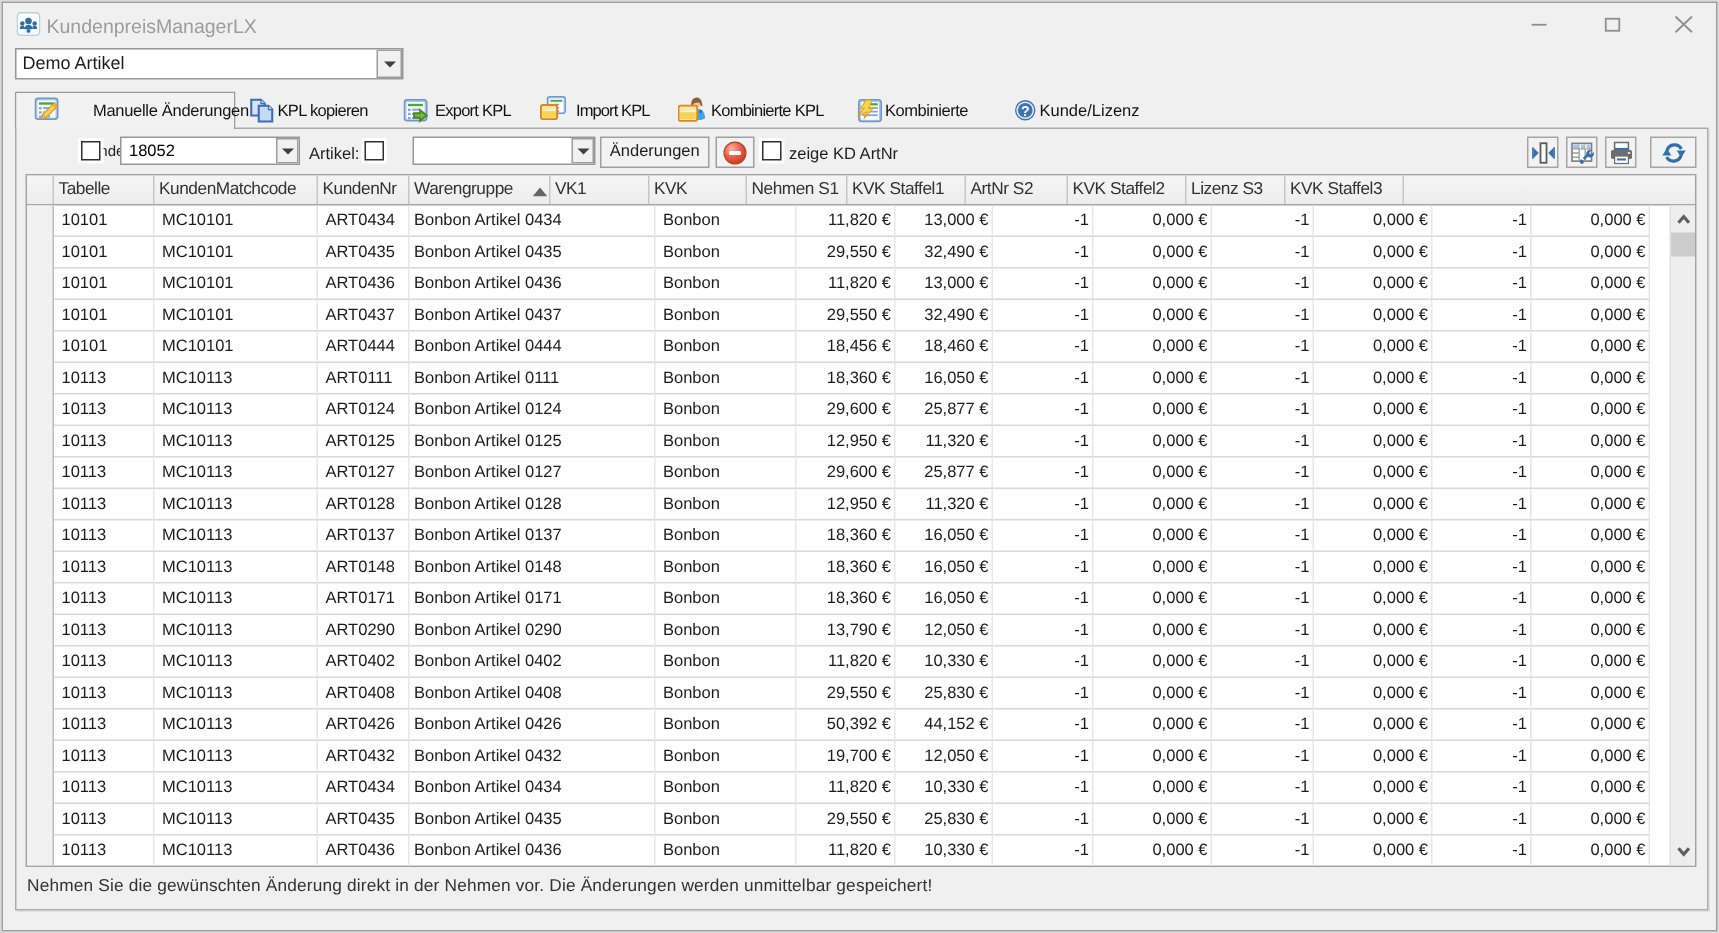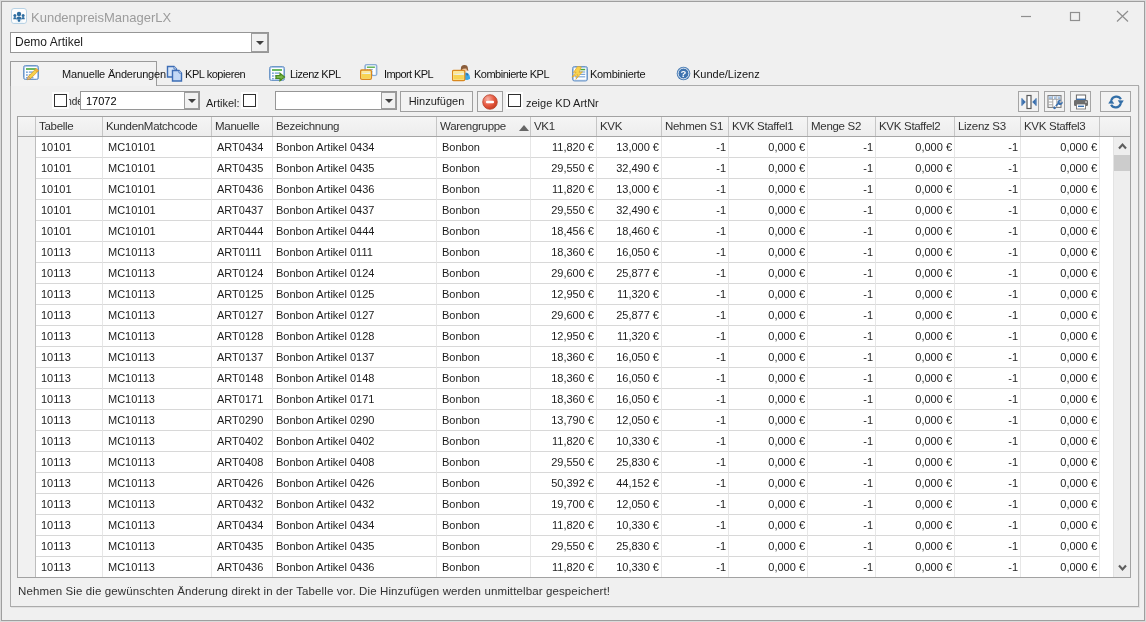--- a/index.html
+++ b/index.html
@@ -107,21 +107,21 @@
 <rect x="3" y="3.2" width="10" height="1.6" fill="#49a83e"></rect>
 <rect x="3" y="6.4" width="1.8" height="1.6" fill="#7da7d8"></rect>
 <rect x="5.8" y="6.4" width="4.6" height="1.4" fill="#7da7d8"></rect>
 <rect x="3" y="9.2" width="1.8" height="1.6" fill="#7da7d8"></rect>
 <rect x="5.8" y="9.2" width="4.6" height="1.4" fill="#7da7d8"></rect>
 <rect x="3" y="12" width="1.8" height="1.5" fill="#7da7d8"></rect>
 <rect x="5.8" y="12" width="4.6" height="1.4" fill="#7da7d8"></rect>
 </g>
 <path d="M7 10.5 h4 v-2.2 l4.5 3.7 -4.5 3.7 v-2.2 h-4 z" fill="#7ab648" stroke="#4a8a1f" stroke-width="1.2"></path>
     </svg></div>
-<div class="tablbl" style="left:290px;letter-spacing:-0.5px;">Lizenz KPL</div>
+<div class="tablbl" style="left:290px;letter-spacing:-0.5px;">Export KPL</div>
 <div class="tabico" style="left:360px;top:64px;"><svg width="18" height="18" viewBox="0 0 18 18" style="">
       <g transform="translate(4.5,0) scale(0.8)">
 <rect x="0.5" y="0.5" width="15" height="14" rx="2" fill="#aac6e8" stroke="#6f98c8"></rect>
 <rect x="2" y="2" width="12" height="11.5" rx="0.5" fill="#fff"></rect>
 <rect x="3" y="3.2" width="10" height="1.6" fill="#49a83e"></rect>
 <rect x="3" y="6.4" width="1.8" height="1.6" fill="#7da7d8"></rect>
 <rect x="5.8" y="6.4" width="4.6" height="1.4" fill="#7da7d8"></rect>
 <rect x="3" y="9.2" width="1.8" height="1.6" fill="#7da7d8"></rect>
 <rect x="5.8" y="9.2" width="4.6" height="1.4" fill="#7da7d8"></rect>
 <rect x="3" y="12" width="1.8" height="1.5" fill="#7da7d8"></rect>
@@ -163,33 +163,33 @@
 <div class="tabico" style="left:676px;top:66px;"><svg width="15" height="15" viewBox="0 0 15 15" style="">
 <circle cx="7.5" cy="7.5" r="6.8" fill="#3f74b0"></circle>
 <circle cx="7.5" cy="7.5" r="5.4" fill="none" stroke="#ffffff" stroke-width="1" opacity="0.85"></circle>
 <text x="7.5" y="11" font-family="Liberation Sans" font-size="9.5" font-weight="bold" fill="#fff" text-anchor="middle">?</text>
     </svg></div>
 <div class="tablbl" style="left:693px;">Kunde/Lizenz</div>
 
 <div class="txt" style="left:18px;top:96px;font-size:10px;margin-left:36px;">Kunde:</div>
 <div class="cb" style="left:54px;top:94px;"></div>
 <div class="combo" style="left:80px;top:91px;width:120px;">
-    <div class="val">17072</div>
+    <div class="val">18052</div>
     <div class="ddbtn" style="width:15px;">
       <div class="arr"></div>
     </div>
   </div>
 <div class="txt" style="left:206px;top:97px;font-size:11px;">Artikel:</div>
 <div class="cb" style="left:243px;top:94px;"></div>
 <div class="combo" style="left:275px;top:91px;width:122px;">
     <div class="ddbtn" style="width:15px;">
       <div class="arr"></div>
     </div>
   </div>
-<div class="btn" style="left:400px;top:91px;width:73px;height:21px;line-height:19px;">Hinzufügen</div>
+<div class="btn" style="left:400px;top:91px;width:73px;height:21px;line-height:19px;">Änderungen</div>
 <div class="btn" style="left:477px;top:91px;width:26px;height:21px;">
   <svg width="16" height="16" style="margin-top:2px">
   <defs>
         <radialGradient id="rg" cx="35%" cy="30%" r="75%">
           <stop offset="0%" stop-color="#f7b2a5"></stop>
           <stop offset="55%" stop-color="#e85c44"></stop>
           <stop offset="100%" stop-color="#c63a1e"></stop>
         </radialGradient>
       </defs>
   <circle cx="8" cy="8" r="7.3" fill="url(#rg)" stroke="#b8452e" stroke-width="0.8"></circle>
@@ -238,30 +238,29 @@
 <path d="M0.2 9.6 L6.2 9.7 L3.2 4.9 Z" fill="#336fa8"></path>
 <path d="M15.8 6.4 L9.8 6.3 L12.8 11.1 Z" fill="#336fa8"></path>
 </svg>
   </div>
 
 <div id="grid">
   <div id="ghead">
     <div class="h hin"></div>
     <div class="h" style="width:67px;">Tabelle</div>
     <div class="h" style="width:109px;">KundenMatchcode</div>
-    <div class="h" style="width:61px;">Manuelle</div>
-    <div class="h" style="width:164px;">Bezeichnung</div>
+    <div class="h" style="width:61px;">KundenNr</div>
     <div class="h" style="width:94px;">Warengruppe<svg width="10" height="6" style="position:absolute;right:1px;top:8px;">
           <path d="M5 0 L10 6 L0 6 Z" fill="#666"></path>
         </svg></div>
     <div class="h" style="width:66px;">VK1</div>
     <div class="h" style="width:65px;">KVK</div>
     <div class="h" style="width:67px;">Nehmen S1</div>
     <div class="h" style="width:79px;">KVK Staffel1</div>
-    <div class="h" style="width:68px;">Menge S2</div>
+    <div class="h" style="width:68px;">ArtNr S2</div>
     <div class="h" style="width:79px;">KVK Staffel2</div>
     <div class="h" style="width:66px;">Lizenz S3</div>
     <div class="h" style="width:79px;">KVK Staffel3</div>
     <div class="h hfill"></div>
   </div>
   <div id="ind"></div>
   <div id="rows">
 <div class="row"><div class="c t" style="width:67px">10101</div><div class="c t" style="width:109px">MC10101</div><div class="c t" style="width:61px">ART0434</div><div class="c t" style="width:164px">Bonbon Artikel 0434</div><div class="c t" style="width:94px">Bonbon</div><div class="c n" style="width:66px">11,820 €</div><div class="c n" style="width:65px">13,000 €</div><div class="c n" style="width:67px">-1</div><div class="c n" style="width:79px">0,000 €</div><div class="c n" style="width:68px">-1</div><div class="c n" style="width:79px">0,000 €</div><div class="c n" style="width:66px">-1</div><div class="c n" style="width:79px">0,000 €</div></div>
 <div class="row"><div class="c t" style="width:67px">10101</div><div class="c t" style="width:109px">MC10101</div><div class="c t" style="width:61px">ART0435</div><div class="c t" style="width:164px">Bonbon Artikel 0435</div><div class="c t" style="width:94px">Bonbon</div><div class="c n" style="width:66px">29,550 €</div><div class="c n" style="width:65px">32,490 €</div><div class="c n" style="width:67px">-1</div><div class="c n" style="width:79px">0,000 €</div><div class="c n" style="width:68px">-1</div><div class="c n" style="width:79px">0,000 €</div><div class="c n" style="width:66px">-1</div><div class="c n" style="width:79px">0,000 €</div></div>
 <div class="row"><div class="c t" style="width:67px">10101</div><div class="c t" style="width:109px">MC10101</div><div class="c t" style="width:61px">ART0436</div><div class="c t" style="width:164px">Bonbon Artikel 0436</div><div class="c t" style="width:94px">Bonbon</div><div class="c n" style="width:66px">11,820 €</div><div class="c n" style="width:65px">13,000 €</div><div class="c n" style="width:67px">-1</div><div class="c n" style="width:79px">0,000 €</div><div class="c n" style="width:68px">-1</div><div class="c n" style="width:79px">0,000 €</div><div class="c n" style="width:66px">-1</div><div class="c n" style="width:79px">0,000 €</div></div>
@@ -287,13 +286,13 @@
   <div id="vsb">
     <svg class="chev" style="top:5px;" width="9" height="9">
         <path d="M1 6.5 L4.5 2.5 L8 6.5" stroke="#5e5e5e" stroke-width="2.1" fill="none"></path>
       </svg>
     <div class="thumb"></div>
     <svg class="chev" style="bottom:5px;" width="9" height="9">
         <path d="M1 2.5 L4.5 6.5 L8 2.5" stroke="#5e5e5e" stroke-width="2.1" fill="none"></path>
       </svg>
   </div>
 </div>
-<div class="txt" id="status">Nehmen Sie die gewünschten Änderung direkt in der Tabelle vor. Die Hinzufügen werden unmittelbar gespeichert!</div>
+<div class="txt" id="status">Nehmen Sie die gewünschten Änderung direkt in der Nehmen vor. Die Änderungen werden unmittelbar gespeichert!</div>
 
 </body></html>

